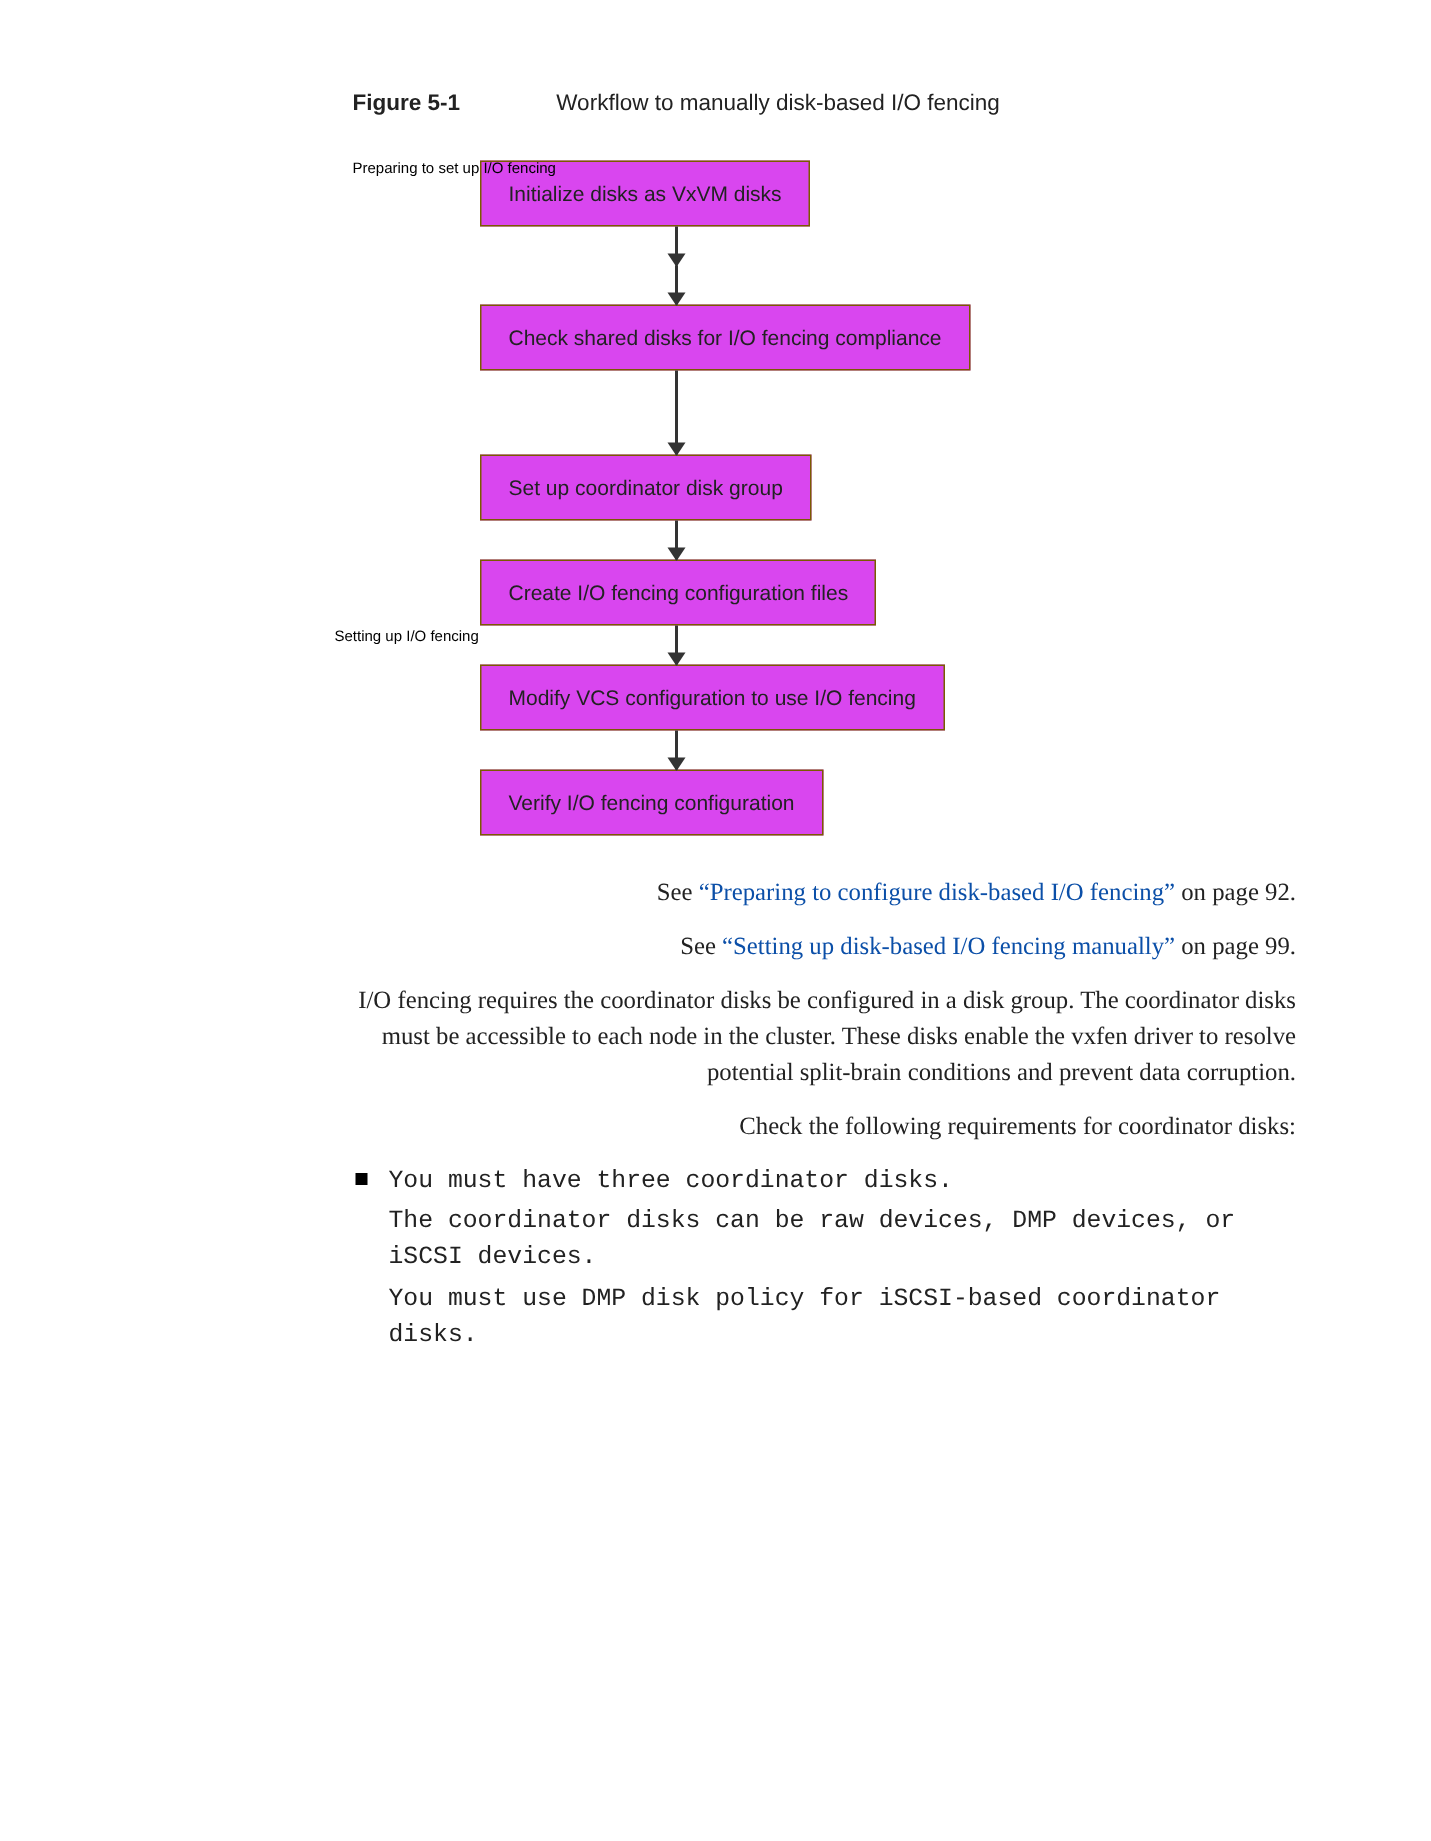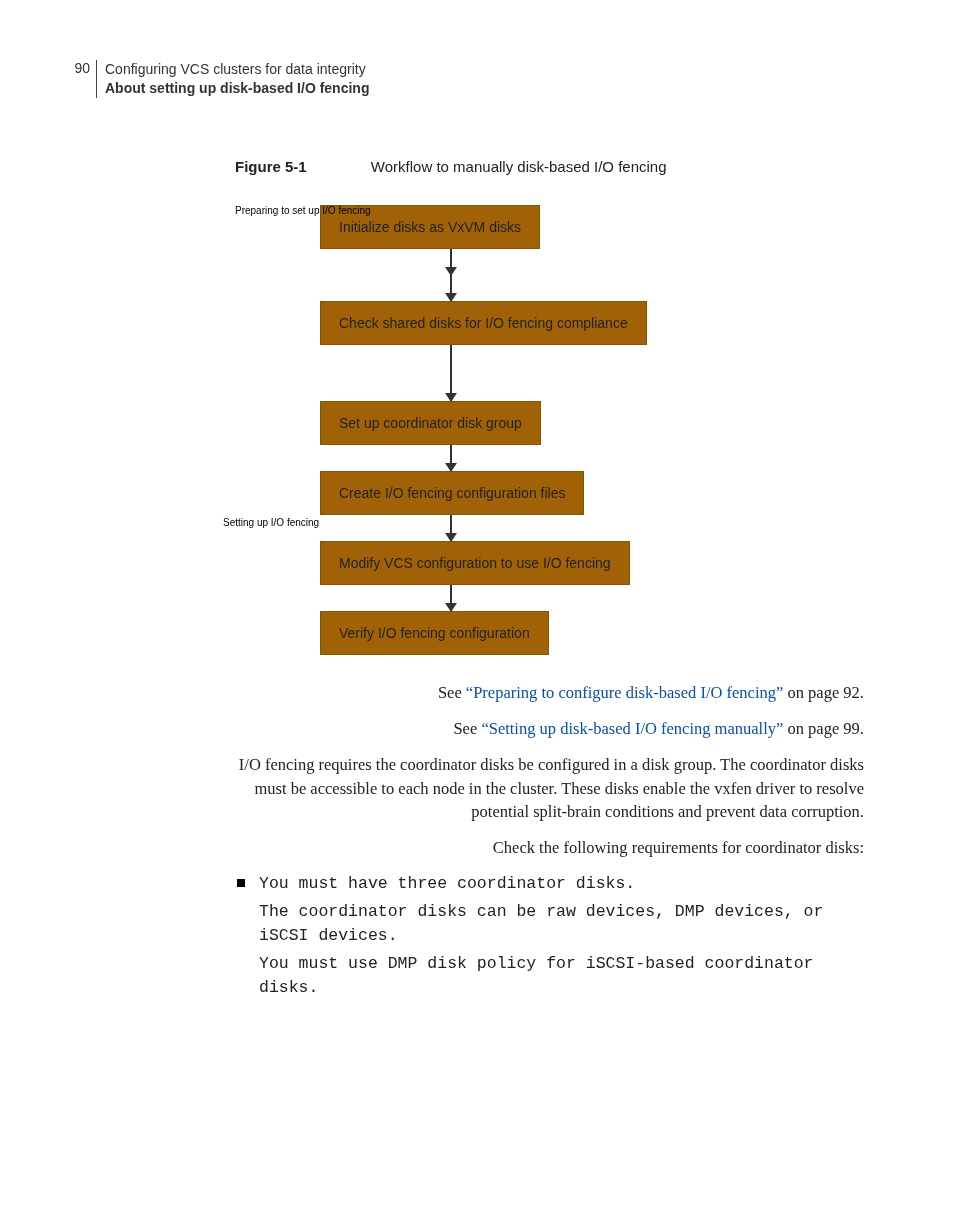--- a/index.html
+++ b/index.html
@@ -67,21 +67,21 @@
   .gl-setup { top: 312px; left: -12px; }
 
   .boxes {
     margin-top: 30px;
     margin-left: 75px;
     display: flex;
     flex-direction: column;
     align-items: flex-start;
   }
   .wf-box {
-    background: #a16207;
+    background: #d946ef;
     border: 1.5px solid #7a5c00;
     font-family: "Helvetica Neue", Arial, sans-serif;
     font-size: 14px;
     color: #222;
     padding: 13px 18px;
     min-width: 220px;
     white-space: nowrap;
   }
   .arrow {
     width: 2px;
@@ -131,28 +131,20 @@
   ul.req li .sub {
     display: block;
     margin-top: 4px;
   }
 </style>
 </head>
 <body>
 
 <div class="page">
 
-  <div class="header-row">
-    <div class="page-number">90</div>
-    <div class="header-divider"></div>
-    <div class="header-titles">
-      <span class="header-chapter">Configuring VCS clusters for data integrity</span>
-      <span class="header-section">About setting up disk-based I/O fencing</span>
-    </div>
-  </div>
 
   <div class="content">
 
     <div class="figure-caption">
       <span class="fig-num">Figure 5-1</span>
       <span>Workflow to manually disk-based I/O fencing</span>
     </div>
 
     <div class="workflow">
       <div class="group-label gl-prep">Preparing to set up I/O fencing</div>

